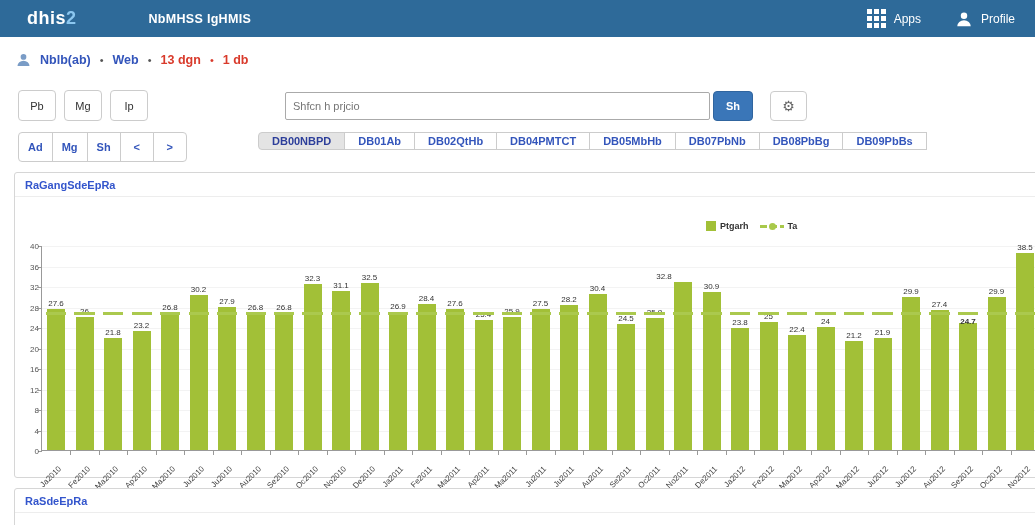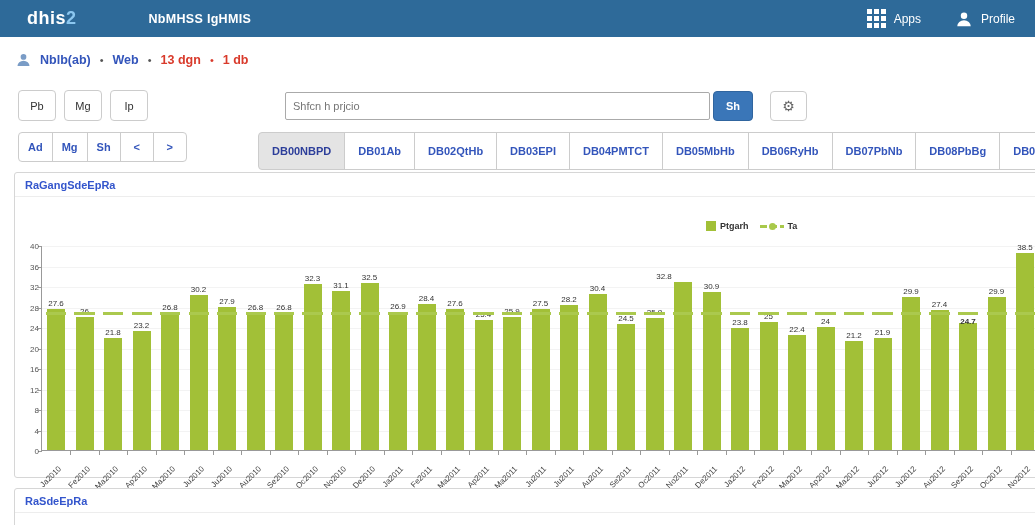--- a/index.html
+++ b/index.html
@@ -42,21 +42,21 @@
   .gear-glyph { color:#666; font-size:14px; line-height:1; }
 
   
   .nav-group { position:absolute; left:18px; top:132px; display:flex; }
   .nav-group .cell { border:1px solid #ccc; margin-left:-1px; background:#fff; height:30px;
                      min-width:34px; padding:0 9px; font-size:11px; color:#3355bb; font-weight:bold;
                      display:flex; align-items:center; justify-content:center; cursor:pointer; }
   .nav-group .cell:first-child { margin-left:0; border-radius:4px 0 0 4px; }
   .nav-group .cell:last-child { border-radius:0 4px 4px 0; }
   .tab-group { position:absolute; left:258px; top:132px; display:flex; width:900px; }
-  .tab { border:1px solid #ccc; margin-left:-1px; background:#fff; height:38px; padding:0 13px;
+  .tab { border:1px solid #ccc; margin-left:-1px; background:#fff; height:18px; padding:0 13px;
          font-size:11px; color:#3355bb; font-weight:bold; white-space:nowrap;
          display:flex; align-items:center; justify-content:center; cursor:pointer; }
   .tab:first-child { margin-left:0; border-radius:4px 0 0 4px; }
   .tab.active { background:#e4e4e4; color:#2c3e9a; }
 
   
   .panel { position:absolute; left:14px; width:1490px; background:#fff;
            border:1px solid #d6d6d6; border-radius:3px; }
   .panel1 { top:172px; height:306px; }
   .panel2 { top:488px; height:200px; }
@@ -148,24 +148,22 @@
     <div class="cell">Ad</div>
     <div class="cell">Mg</div>
     <div class="cell">Sh</div>
     <div class="cell">&lt;</div>
     <div class="cell">&gt;</div>
   </div>
 <div class="tab-group" id="tab-group">
     <div class="tab active">DB00NBPD</div>
     <div class="tab">DB01Ab</div>
     <div class="tab">DB02QtHb</div>
-    <div class="tab">DB03EPI</div>
     <div class="tab">DB04PMTCT</div>
     <div class="tab">DB05MbHb</div>
-    <div class="tab">DB06RyHb</div>
     <div class="tab">DB07PbNb</div>
     <div class="tab">DB08PbBg</div>
     <div class="tab">DB09PbBs</div>
   </div>
 
 <div class="panel panel1">
   <div class="panel-links">
     <a>RaGangSdeEpRa</a>
   </div>
   <div class="legend">

